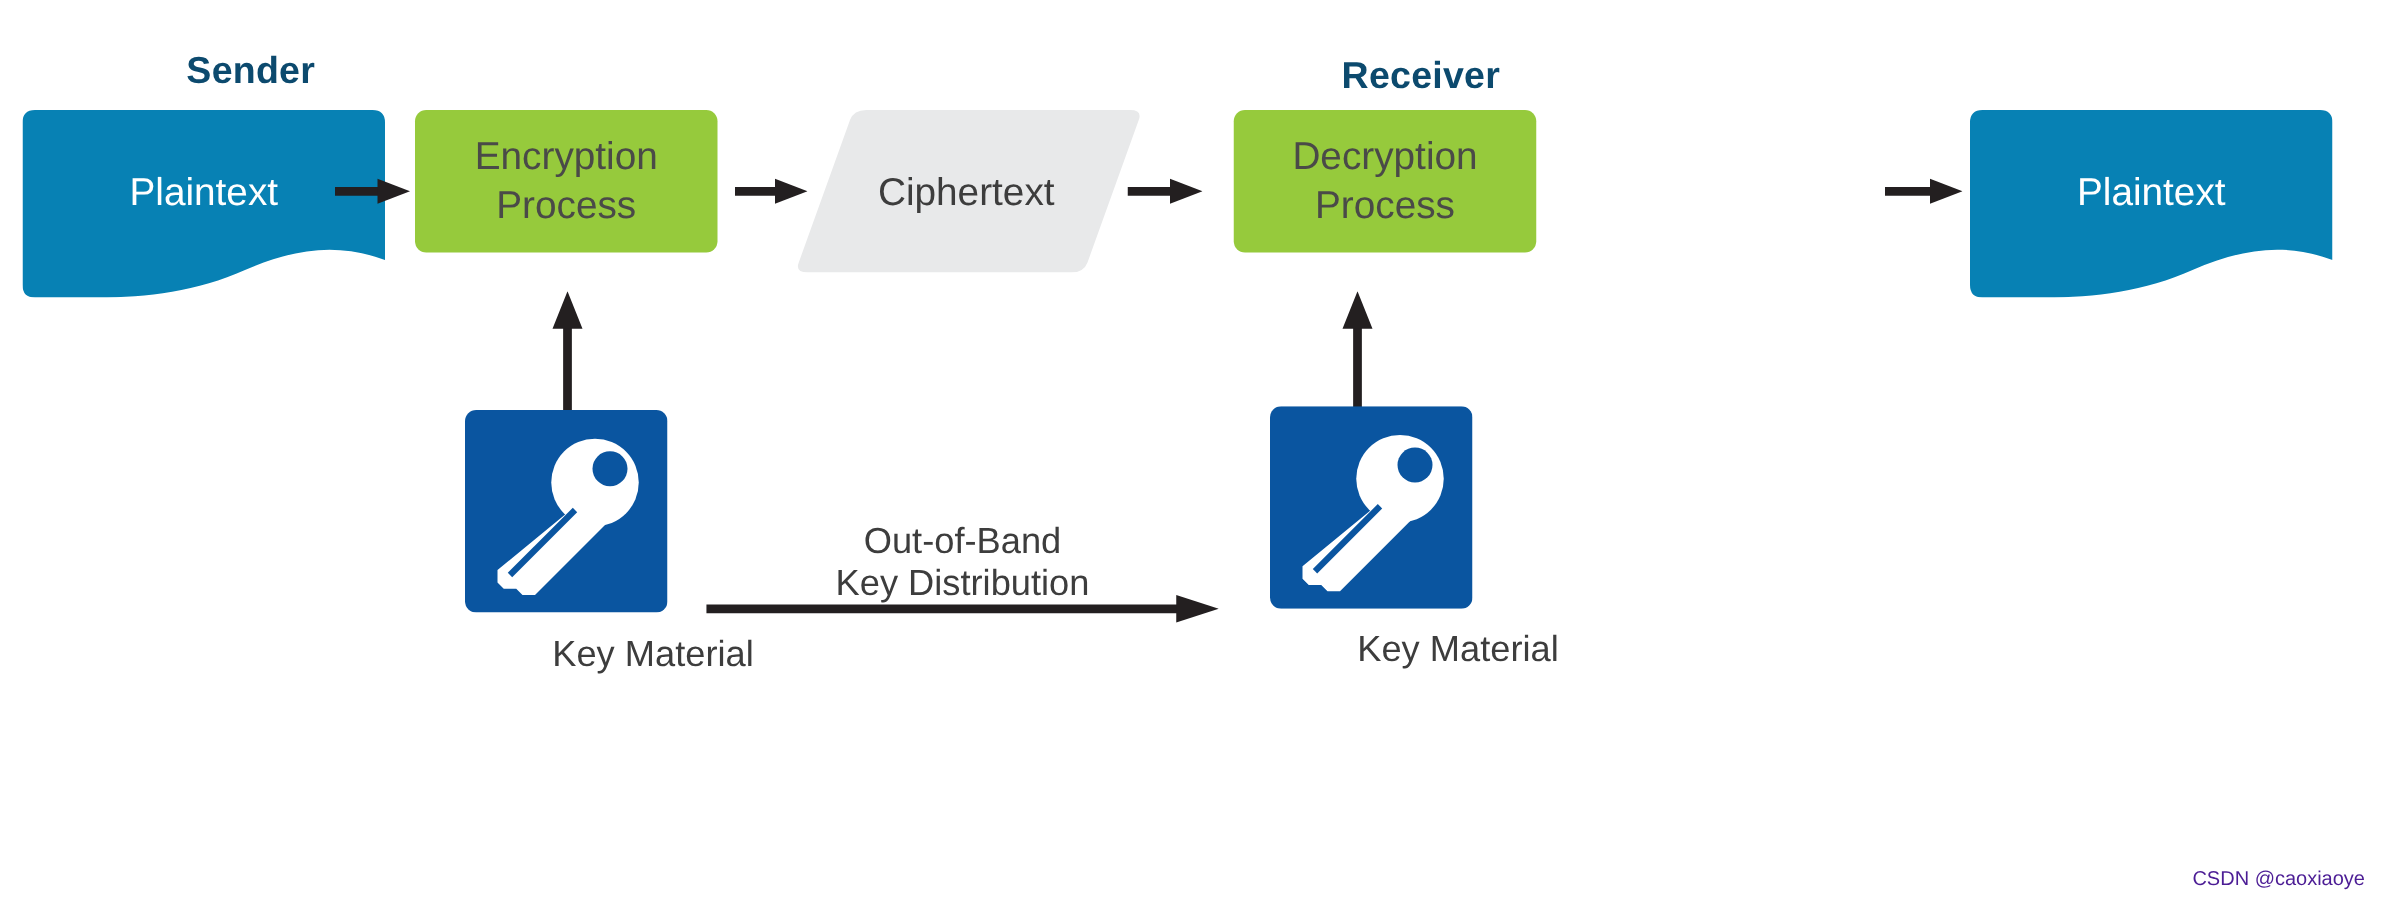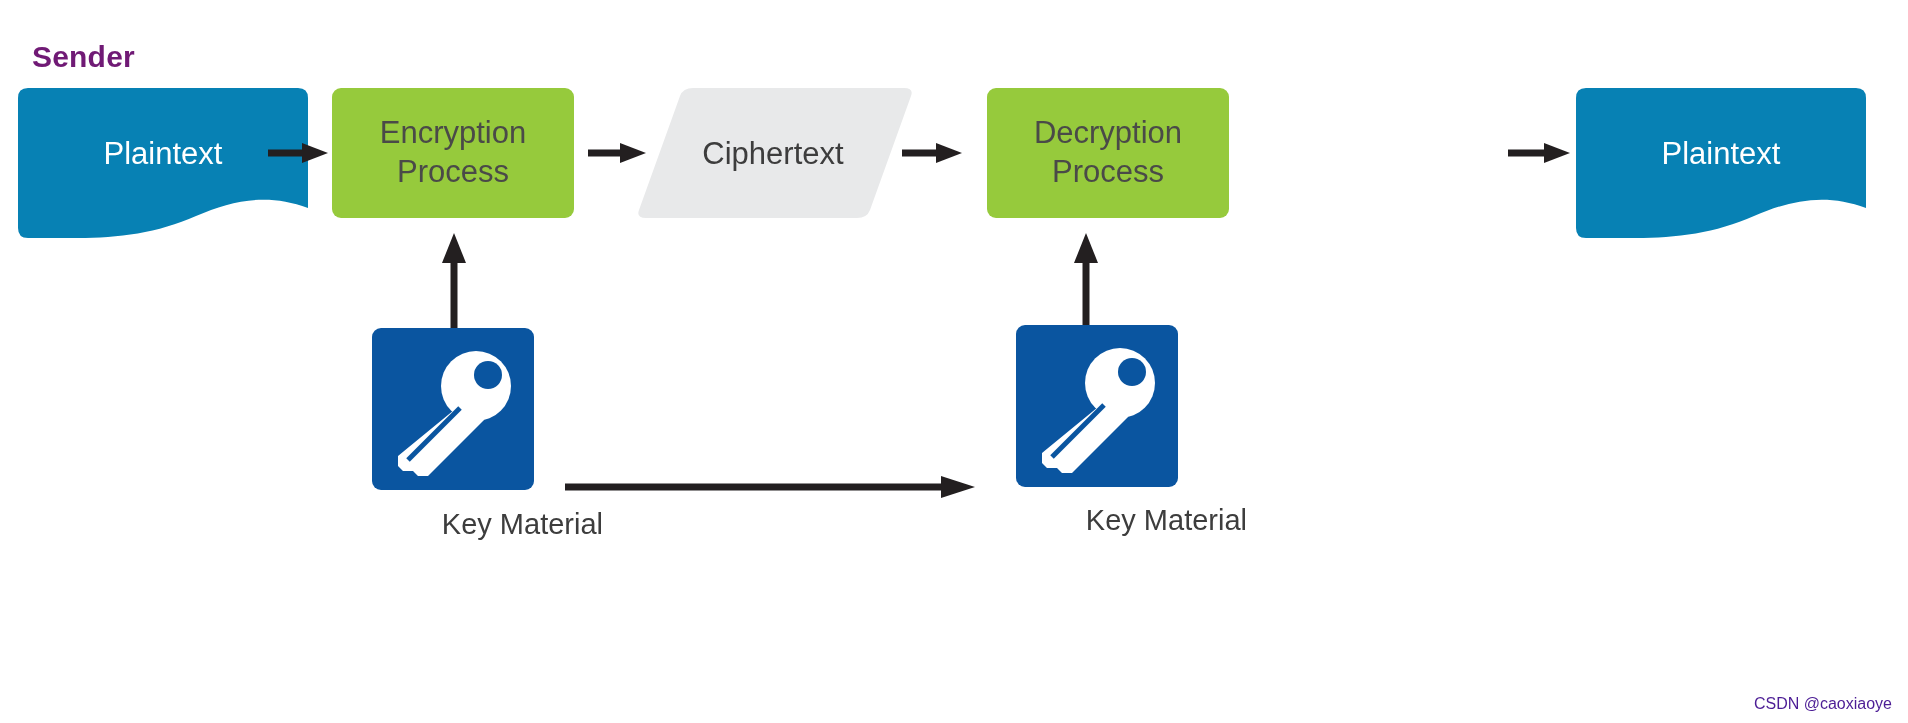--- a/index.html
+++ b/index.html
@@ -20,23 +20,23 @@
     width: 1908px;
     height: 723px;
     background: #ffffff;
   }
   .abs { position: absolute; }
 
   
   .role-header {
     font-weight: bold;
     font-size: 30px;
-    color: #701a75;
+    color: #0c4a6e;
     letter-spacing: 0.2px;
-    text-align: left;
+    text-align: right;
     white-space: nowrap;
   }
   #sender-header { left: 32px; top: 40px; width: 220px; }
   #receiver-header { left: 980px; top: 44px; width: 220px; }
 
   
   .plaintext-shape {
     width: 338px;
     height: 150px;
   }
@@ -50,21 +50,21 @@
     font-size: 31px;
     color: #ffffff;
     white-space: nowrap;
   }
   #plaintext-left { left: 18px; top: 88px; }
   #plaintext-right { left: 1576px; top: 88px; }
 
   
   .process-box {
     width: 242px;
-    height: 130px;
+    height: 114px;
     background: #96ca3c;
     border-radius: 9px;
     display: flex;
     align-items: center;
     justify-content: center;
   }
   .process-label {
     font-size: 31px;
     line-height: 1.25;
     color: #4a4a48;
@@ -154,20 +154,21 @@
     white-space: nowrap;
   }
 </style>
 </head>
 <body>
 
 <div id="stage">
 
   <div class="abs role-header" id="sender-header">Sender</div>
 
+  <div class="abs role-header" id="receiver-header">Receiver</div>
 
   <div class="abs plaintext-shape" id="plaintext-left">
     <svg viewBox="0 0 290 150" xmlns="http://www.w3.org/2000/svg">
       <path d="M 10 0 L 280 0 Q 290 0 290 10 L 290 120
                C 250 105 215 112 178 128
                C 140 145 100 150 60 150
                L 10 150 Q 0 150 0 140 L 0 10 Q 0 0 10 0 Z" fill="#0781b4"></path>
     </svg>
     <div class="plaintext-label">Plaintext</div>
   </div>
@@ -286,20 +287,22 @@
                  Z"></path>
         <path d="M 74 92 L 88 106 L 74 120 L 62 108 Z"></path>
         <path d="M 58 108 L 70 120 L 56 134 L 44 122 Z"></path>
       </g>
       <circle cx="116" cy="47" r="14" fill="#0a55a0"></circle>
       <line x1="88" y1="80" x2="36" y2="132" stroke="#0a55a0" stroke-width="5"></line>
     </svg>
   </div>
   <div class="abs key-caption" id="key-caption-receiver">Key Material</div>
 
+  <div class="abs" id="oob-label">Out-of-Band
+Key Distribution</div>
 
   <div class="abs" id="oob-arrow">
     <svg width="410" height="26" viewBox="0 0 410 26" xmlns="http://www.w3.org/2000/svg">
       <line x1="0" y1="13" x2="382" y2="13" stroke="#231f20" stroke-width="7"></line>
       <polygon points="376,2 410,13 376,24" fill="#231f20"></polygon>
     </svg>
   </div>
 
   <div class="abs" id="watermark">CSDN @caoxiaoye</div>
 

